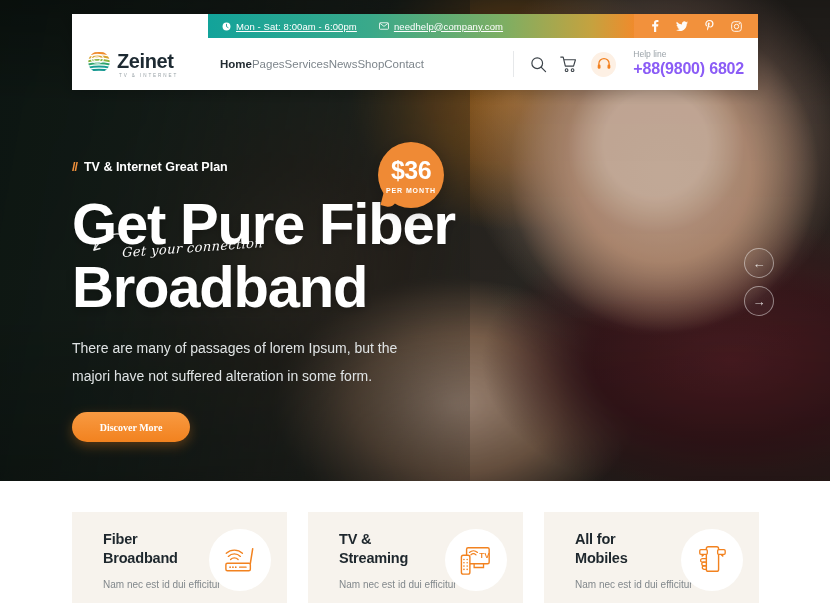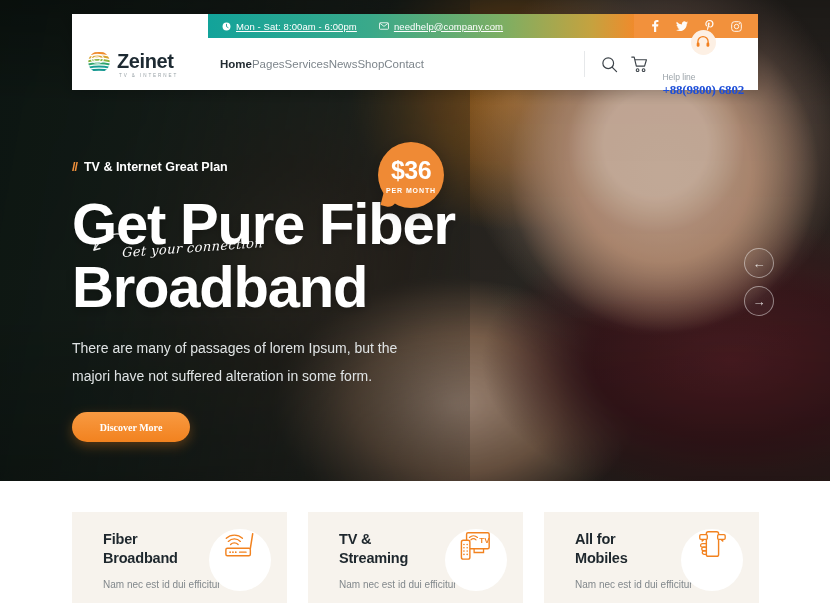--- a/index.html
+++ b/index.html
@@ -71,28 +71,28 @@
   .brand-name { font-size: 20px; font-weight: 700; color: #1d2a32; letter-spacing: -0.4px; }
   .brand-tag { font-size: 4.6px; letter-spacing: 1.9px; color: #9aa3a8; margin-top: 3px; padding-left: 2px; }
 
   .nav { display: flex; align-items: center; margin-left: 12px; }
   .nav a { font-size: 11.5px; color: #7d858b; text-decoration: none; white-space: nowrap; }
   .nav a.active { color: #222b31; font-weight: 700; }
 
   .header-right { margin-left: auto; display: flex; align-items: center; gap: 13px; padding-right: 14px; }
   .hr-divider { width: 1px; height: 26px; background: #e6e8ea; margin-right: 3px; }
   .icon-btn { color: #3c4349; display: flex; cursor: pointer; }
-  .helpline { display: flex; align-items: center; gap: 17px; flex-direction: column; }
+  .helpline { display: flex; align-items: center; gap: 17px; }
   .help-circle {
     width: 25px; height: 25px; border-radius: 50%; background: #fdf0e4;
     display: flex; align-items: center; justify-content: center; color: #f2801f;
   }
   .help-text { line-height: 1.25; }
   .help-label { font-size: 8.5px; color: #9aa2a8; }
-  .help-num { font-size: 13px; font-weight: 700; color: #1d4ed8; letter-spacing: -0.2px; font-family: Liberation Serif, serif; }
+  .help-num { font-size: 16px; font-weight: 700; color: #8b5cf6; letter-spacing: -0.2px; }
 
   
   .hero-content { position: absolute; left: 72px; top: 160px; width: 420px; z-index: 10; }
   .eyebrow { display: flex; align-items: center; gap: 7px; color: #ffffff; font-size: 12.5px; font-weight: 700; }
   .eyebrow .slash { color: #f2913c; font-weight: 700; letter-spacing: -1px; }
   .hero-title {
     margin-top: 19px; color: #ffffff; font-weight: 700;
     font-size: 58px; line-height: 1.08; letter-spacing: -1.2px;
     text-shadow: 0 2px 10px rgba(0,0,0,.28);
   }
@@ -143,21 +143,21 @@
   .cards { position: absolute; left: 72px; top: 31px; display: flex; gap: 21px; }
   .card {
     width: 215px; height: 91px; background: #f7f3ed;
     padding: 18px 16px 0 31px; position: relative; overflow: hidden;
   }
   .card-title { font-size: 14.5px; font-weight: 700; color: #1e272d; line-height: 1.28; letter-spacing: -.2px; }
   .card-desc { margin-top: 10px; font-size: 10px; color: #82888c; line-height: 1.55; }
   .card-icon {
     position: absolute; right: 16px; top: 17px; width: 62px; height: 62px;
     border-radius: 50%; background: #ffffff;
-    display: flex; justify-content: center; color: #701a75;
+    display: flex; align-items: center; justify-content: center; color: #701a75;
   }
 </style>
 </head>
 <body>
 
 <div class="page">
 
   <div class="hero">
     <div class="hero-photo"></div>
     <div class="hero-dim"></div>

